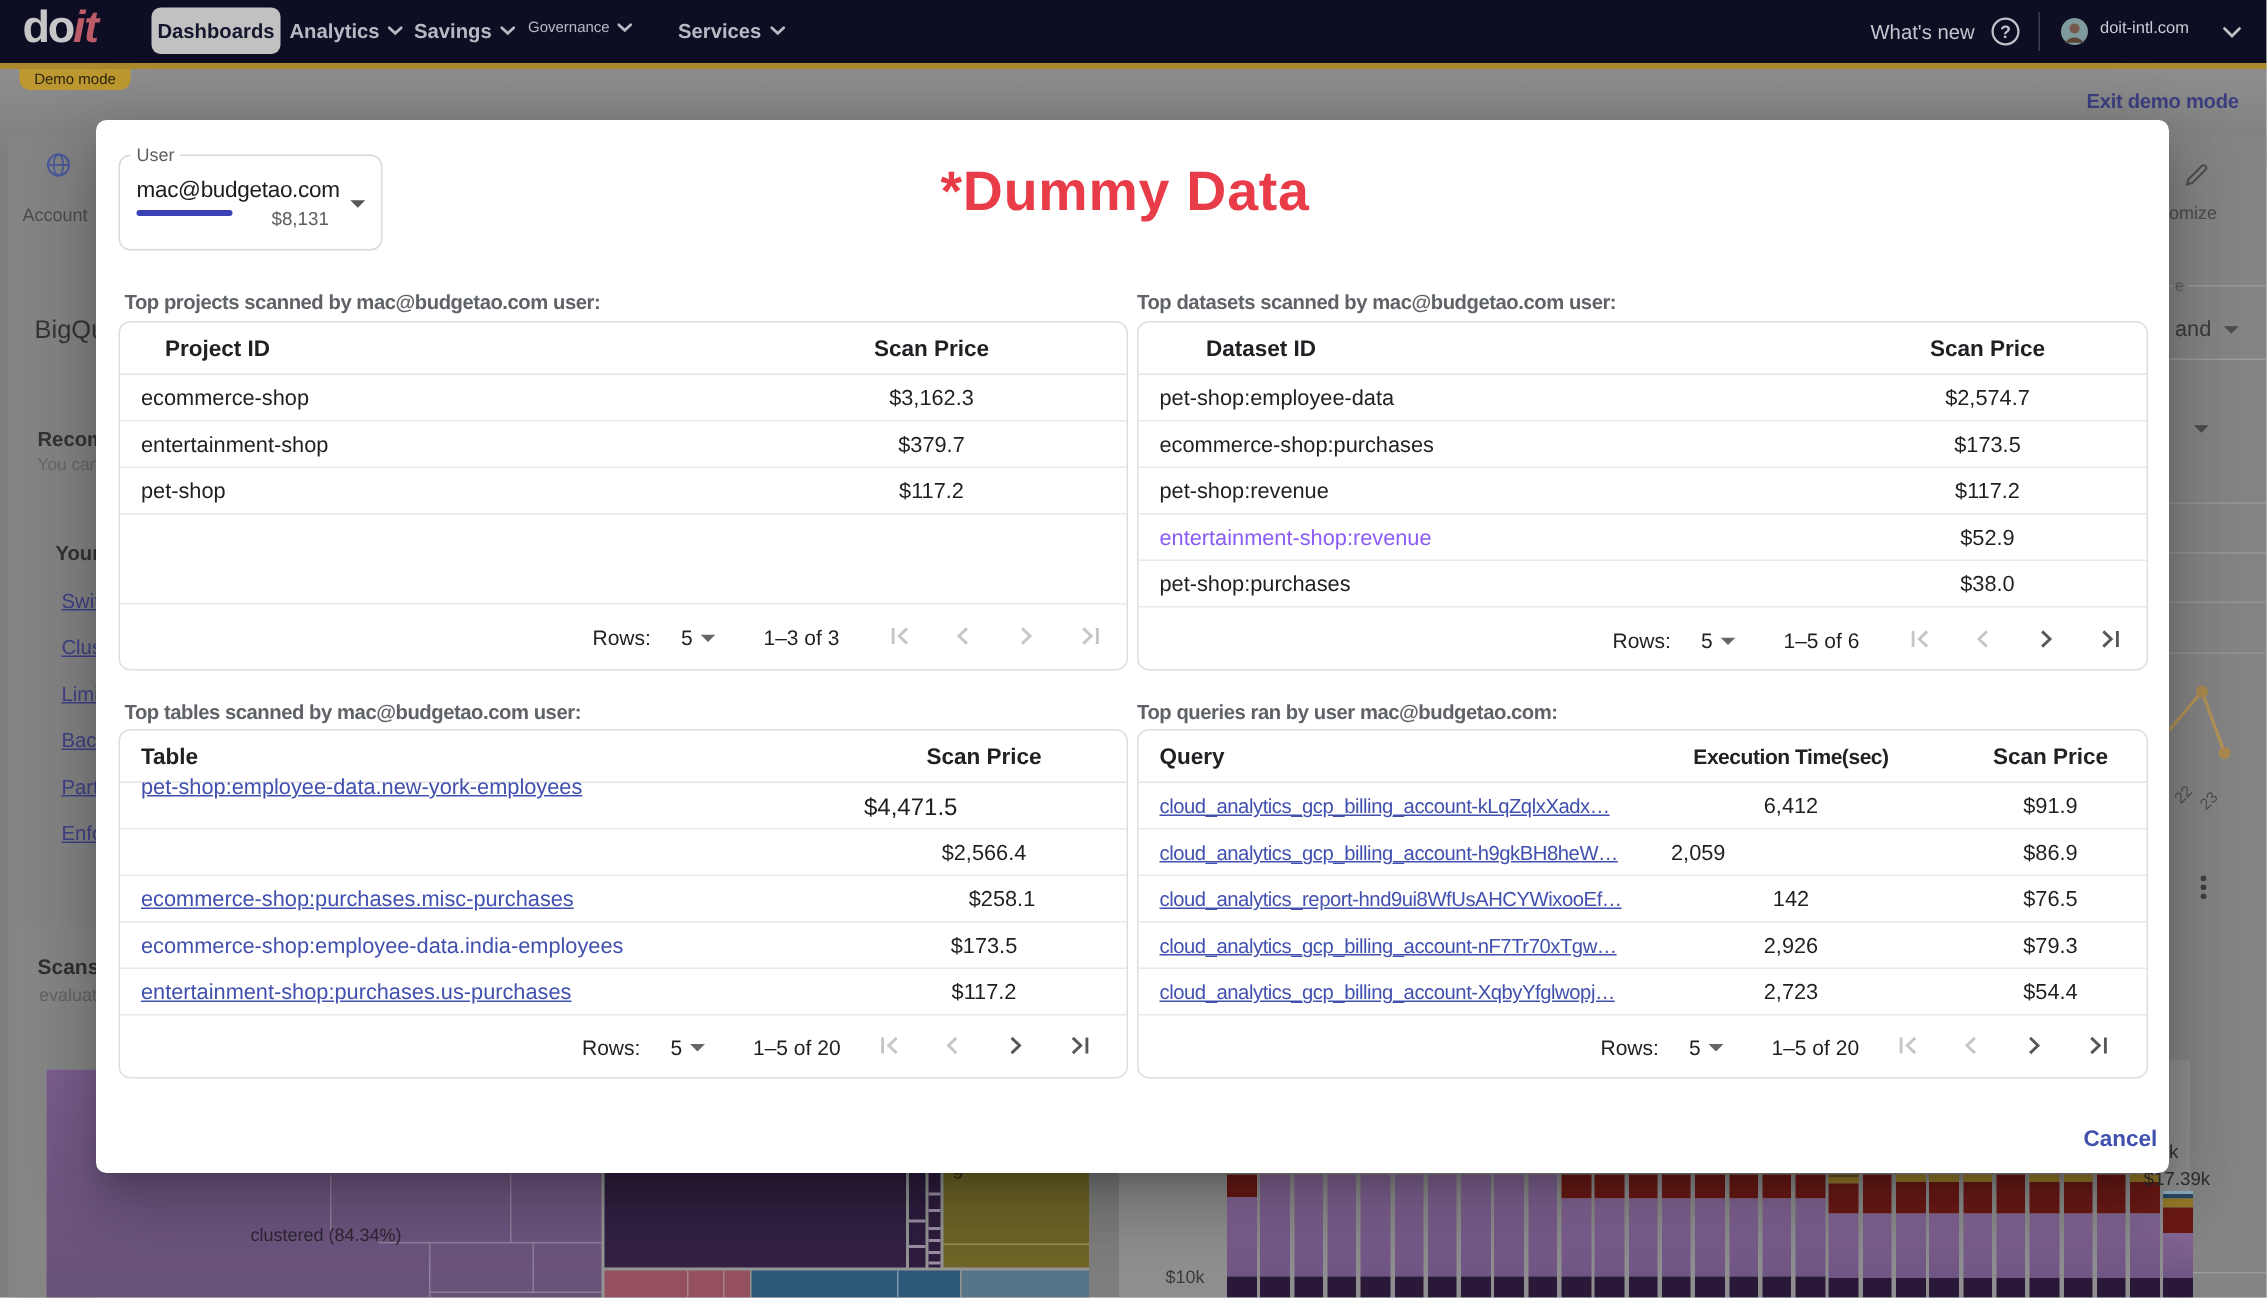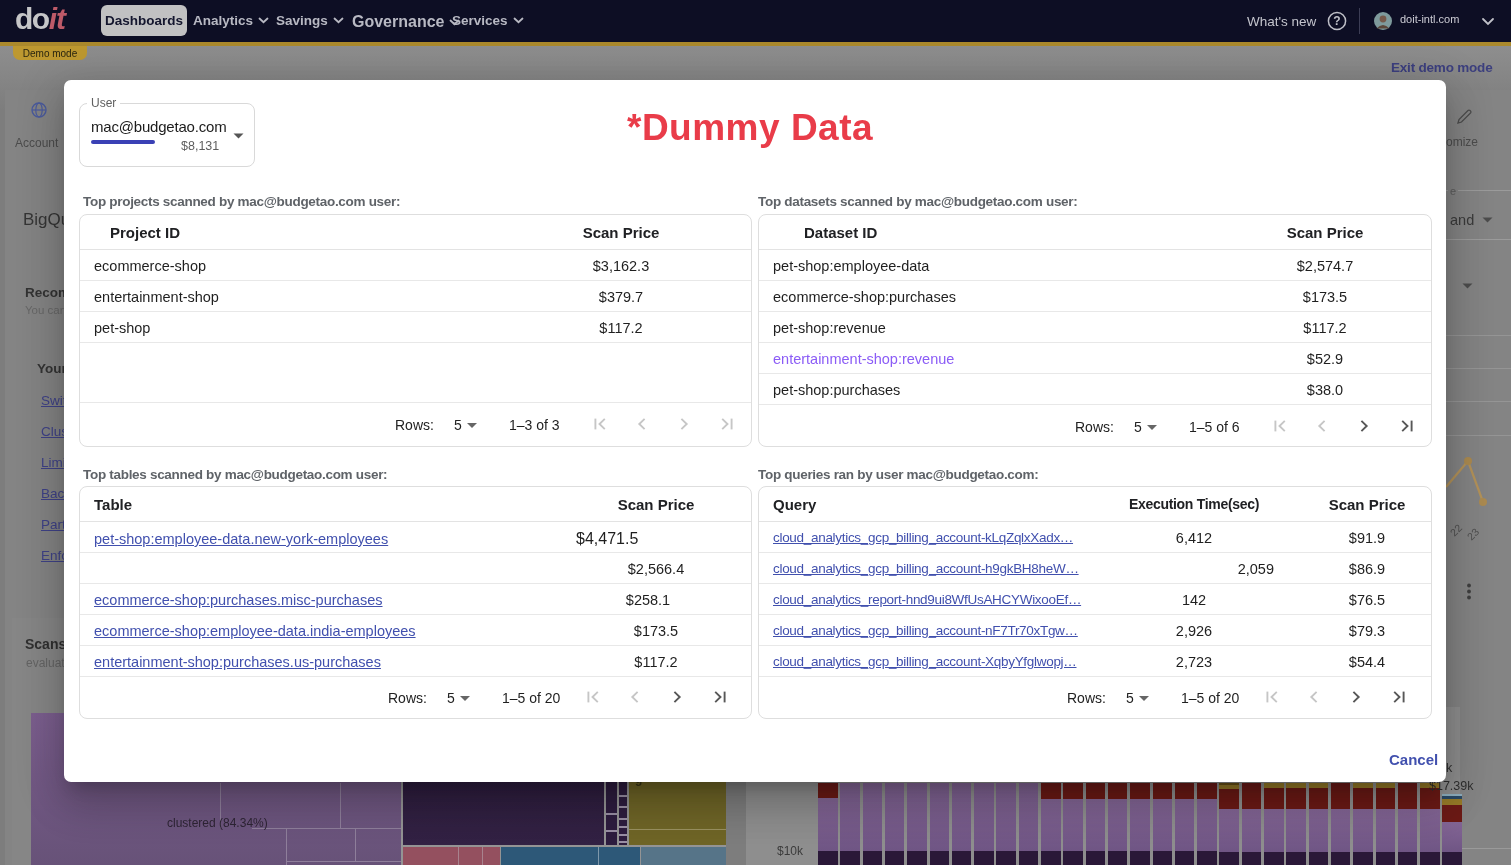--- a/index.html
+++ b/index.html
@@ -9,21 +9,21 @@
 <body>
 <div style="position:absolute;left:0;top:0;width:1511px;height:42px;background:#0d0e24;"></div>
 <div style="position:absolute;left:15px;top:2px;font-size:30px;font-weight:700;letter-spacing:-1.5px;color:#c6c6c8;">do<span style="color:#bd5a68;font-style:italic;letter-spacing:-1px;">it</span></div>
 <div style="position:absolute;left:101px;top:5px;width:86px;height:31px;background:#c1c1c2;border-radius:6px;color:#14162e;font-size:13.5px;font-weight:700;display:flex;align-items:center;justify-content:center;">Dashboards</div>
 <div style="position:absolute;left:193px;top:13px;color:#b8b9c3;font-size:13.5px;font-weight:700;white-space:nowrap;display:flex;align-items:center;letter-spacing:0;">Analytics<svg width="11" height="7" viewBox="0 0 11 7" style="display:inline-block;margin-left:5px;">
       <path d="M1.5 1.5 L5.5 5.2 L9.5 1.5" stroke="#b8b9c3" stroke-width="1.8" fill="none" stroke-linecap="round"></path>
     </svg></div>
 <div style="position:absolute;left:276px;top:13px;color:#b8b9c3;font-size:13.5px;font-weight:700;white-space:nowrap;display:flex;align-items:center;letter-spacing:0;">Savings<svg width="11" height="7" viewBox="0 0 11 7" style="display:inline-block;margin-left:5px;">
       <path d="M1.5 1.5 L5.5 5.2 L9.5 1.5" stroke="#b8b9c3" stroke-width="1.8" fill="none" stroke-linecap="round"></path>
     </svg></div>
-<div style="position:absolute;left:352px;top:13px;color:#b8b9c3;font-size:16px;font-weight:700;white-space:nowrap;display:flex;align-items:center;letter-spacing:0;">Governance<svg width="11" height="7" viewBox="0 0 11 7" style="display:inline-block;margin-left:5px;">
+<div style="position:absolute;left:352px;top:13px;color:#b8b9c3;font-size:10px;font-weight:400;white-space:nowrap;display:flex;align-items:center;letter-spacing:0;">Governance<svg width="11" height="7" viewBox="0 0 11 7" style="display:inline-block;margin-left:5px;">
       <path d="M1.5 1.5 L5.5 5.2 L9.5 1.5" stroke="#b8b9c3" stroke-width="1.8" fill="none" stroke-linecap="round"></path>
     </svg></div>
 <div style="position:absolute;left:452px;top:13px;color:#b8b9c3;font-size:13.5px;font-weight:700;white-space:nowrap;display:flex;align-items:center;letter-spacing:0;">Services<svg width="11" height="7" viewBox="0 0 11 7" style="display:inline-block;margin-left:5px;">
       <path d="M1.5 1.5 L5.5 5.2 L9.5 1.5" stroke="#b8b9c3" stroke-width="1.8" fill="none" stroke-linecap="round"></path>
     </svg></div>
 <div style="position:absolute;left:1247px;top:14px;color:#c4c5cd;font-size:13.5px;font-weight:500;">What's new</div>
 <svg class="abs" style="left:1327px;top:11px;" width="20" height="20" viewBox="0 0 20 20">
     <circle cx="10" cy="10" r="8.6" stroke="#bfc0c8" stroke-width="1.5" fill="none"></circle>
     <text x="10" y="14.2" font-size="12" font-weight="700" fill="#bfc0c8" text-anchor="middle" font-family="Liberation Sans">?</text>
   </svg>
@@ -316,29 +316,29 @@
 <div style="position:absolute;left:1395px;top:414px;">
     <svg width="24" height="24" viewBox="0 0 24 24">
       <path d="M7.2 6.9 L12.5 12 L7.2 17.1" stroke="#575757" stroke-width="1.9" fill="none"></path>
       <line x1="16.6" y1="6.6" x2="16.6" y2="17.4" stroke="#575757" stroke-width="1.9"></line>
     </svg>
   </div>
 <div style="position:absolute;left:79px;top:486px;width:673px;height:233px;background:#fff;border:1px solid #dedede;border-radius:8px;">
     <div style="left:14px;top:9px;font-weight:700;color:#202124;font-size:15px;position:absolute;">Table</div>
     <div style="left:496px;top:9px;width:160px;text-align:center;font-weight:700;color:#202124;font-size:15px;position:absolute;">Scan Price</div>
     <div style="position:absolute;left:0;top:34px;right:0;height:1px;background:#e3e3e3;"></div>
-    <div style="left:14px;color:#4150ae;font-size:14.5px;text-decoration:underline;position:absolute;top:44px;">pet-shop:employee-data.new-york-employees</div>
+    <div style="left:14px;color:#4150ae;font-size:14.5px;text-decoration:underline;position:absolute;top:30px;">pet-shop:employee-data.new-york-employees</div>
     <div style="left:496px;width:160px;text-align:left;color:#1f1f1f;font-size:16px;position:absolute;top:43px;">$4,471.5</div>
     <div style="position:absolute;left:0;top:65px;right:0;height:1px;background:#e8e8e8;"></div>
     <div style="left:496px;width:160px;text-align:center;color:#1f1f1f;font-size:14.5px;position:absolute;top:74px;">$2,566.4</div>
     <div style="position:absolute;left:0;top:96px;right:0;height:1px;background:#e8e8e8;"></div>
     <div style="left:14px;color:#4150ae;font-size:14.5px;text-decoration:underline;position:absolute;top:105px;">ecommerce-shop:purchases.misc-purchases</div>
-    <div style="left:488px;width:160px;text-align:center;color:#1f1f1f;font-size:14.5px;position:absolute;top:105px;">$258.1</div>
+    <div style="left:508px;width:160px;text-align:center;color:#1f1f1f;font-size:14.5px;position:absolute;top:105px;">$258.1</div>
     <div style="position:absolute;left:0;top:127px;right:0;height:1px;background:#e8e8e8;"></div>
-    <div style="left:14px;color:#4150ae;font-size:14.5px;text-decoration:underline;position:absolute;top:136px;">ecommerce-shop:employee-data.india-employees</div>
+    <div style="left:14px;color:#4150ae;font-size:14.5px;position:absolute;top:136px;">ecommerce-shop:employee-data.india-employees</div>
     <div style="left:496px;width:160px;text-align:center;color:#1f1f1f;font-size:14.5px;position:absolute;top:136px;">$173.5</div>
     <div style="position:absolute;left:0;top:158px;right:0;height:1px;background:#e8e8e8;"></div>
     <div style="left:14px;color:#4150ae;font-size:14.5px;text-decoration:underline;position:absolute;top:167px;">entertainment-shop:purchases.us-purchases</div>
     <div style="left:496px;width:160px;text-align:center;color:#1f1f1f;font-size:14.5px;position:absolute;top:167px;">$117.2</div>
     <div style="position:absolute;left:0;top:189px;right:0;height:1px;background:#e8e8e8;"></div>
   </div>
 <div style="position:absolute;left:388px;top:690px;color:#222;font-size:14px;">Rows:</div>
 <div style="position:absolute;left:447px;top:690px;color:#222;font-size:14px;">5</div>
 <svg class="abs" style="left:460px;top:696px;" width="10" height="5" viewBox="0 0 10 5">
     <path d="M0 0 L5 5 L10 0 Z" fill="#666"></path>
@@ -369,21 +369,21 @@
 <div style="position:absolute;left:758px;top:486px;width:674px;height:233px;background:#fff;border:1px solid #dedede;border-radius:8px;">
     <div style="left:14px;top:9px;font-weight:700;color:#202124;font-size:15px;position:absolute;">Query</div>
     <div style="left:335px;top:9px;width:200px;text-align:center;font-weight:700;color:#202124;font-size:14px;letter-spacing:-0.3px;position:absolute;">Execution Time(sec)</div>
     <div style="left:528px;top:9px;width:160px;text-align:center;font-weight:700;color:#202124;font-size:15px;position:absolute;">Scan Price</div>
     <div style="position:absolute;left:0;top:34px;right:0;height:1px;background:#e3e3e3;"></div>
     <div style="left:14px;color:#4150ae;font-size:13.5px;letter-spacing:-0.3px;text-decoration:underline;position:absolute;top:43px;">cloud_analytics_gcp_billing_account-kLqZqlxXadx…</div>
     <div style="left:355px;width:160px;text-align:center;color:#1f1f1f;font-size:14.5px;position:absolute;top:43px;">6,412</div>
     <div style="left:528px;width:160px;text-align:center;color:#1f1f1f;font-size:14.5px;position:absolute;top:43px;">$91.9</div>
     <div style="position:absolute;left:0;top:65px;right:0;height:1px;background:#e8e8e8;"></div>
     <div style="left:14px;color:#4150ae;font-size:13.5px;letter-spacing:-0.3px;text-decoration:underline;position:absolute;top:74px;">cloud_analytics_gcp_billing_account-h9gkBH8heW…</div>
-    <div style="left:355px;width:160px;text-align:right;color:#1f1f1f;font-size:14.5px;position:absolute;top:74px;">2,059</div>
+    <div style="left:355px;width:160px;text-align:left;color:#1f1f1f;font-size:14.5px;position:absolute;top:74px;">2,059</div>
     <div style="left:528px;width:160px;text-align:center;color:#1f1f1f;font-size:14.5px;position:absolute;top:74px;">$86.9</div>
     <div style="position:absolute;left:0;top:96px;right:0;height:1px;background:#e8e8e8;"></div>
     <div style="left:14px;color:#4150ae;font-size:13.5px;letter-spacing:-0.3px;text-decoration:underline;position:absolute;top:105px;">cloud_analytics_report-hnd9ui8WfUsAHCYWixooEf…</div>
     <div style="left:355px;width:160px;text-align:center;color:#1f1f1f;font-size:14.5px;position:absolute;top:105px;">142</div>
     <div style="left:528px;width:160px;text-align:center;color:#1f1f1f;font-size:14.5px;position:absolute;top:105px;">$76.5</div>
     <div style="position:absolute;left:0;top:127px;right:0;height:1px;background:#e8e8e8;"></div>
     <div style="left:14px;color:#4150ae;font-size:13.5px;letter-spacing:-0.3px;text-decoration:underline;position:absolute;top:136px;">cloud_analytics_gcp_billing_account-nF7Tr70xTgw…</div>
     <div style="left:355px;width:160px;text-align:center;color:#1f1f1f;font-size:14.5px;position:absolute;top:136px;">2,926</div>
     <div style="left:528px;width:160px;text-align:center;color:#1f1f1f;font-size:14.5px;position:absolute;top:136px;">$79.3</div>
     <div style="position:absolute;left:0;top:158px;right:0;height:1px;background:#e8e8e8;"></div>

